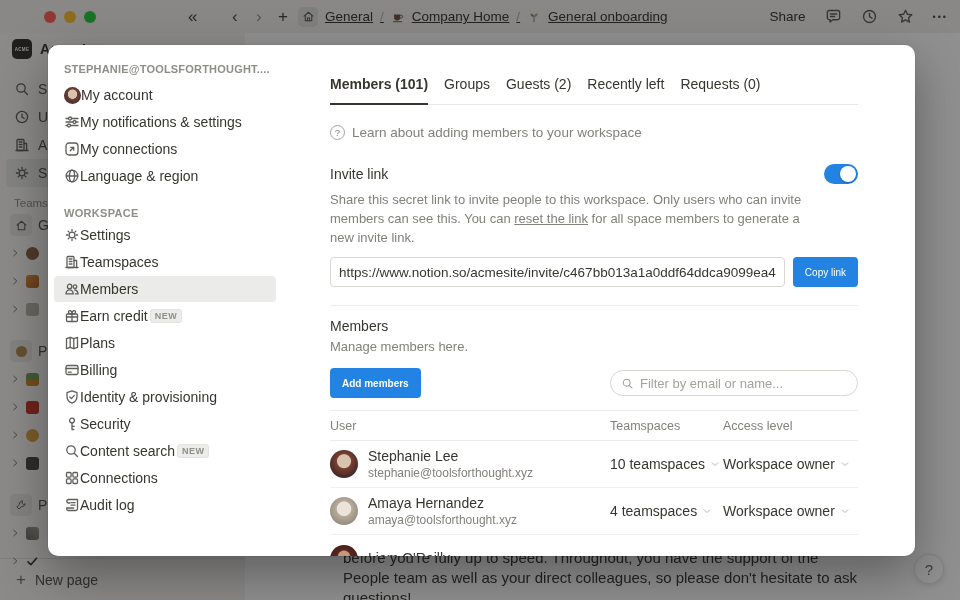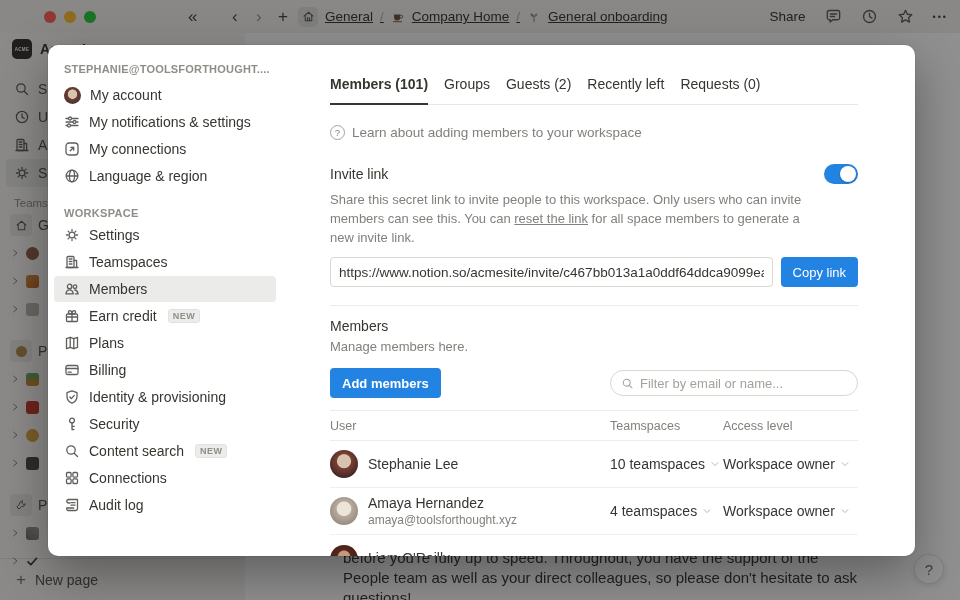--- a/index.html
+++ b/index.html
@@ -37,41 +37,41 @@
   .content-bg { position:absolute; left:245px; top:33px; right:0; bottom:0; background:#fff; }
   .para { position:absolute; left:98px; top:515px; width:530px; font-size:15px; line-height:20px; color:#3b3935; }
   .help-btn { position:absolute; right:16px; bottom:16px; width:30px; height:30px; border-radius:50%; background:#fff; border:1px solid rgba(0,0,0,.1); box-shadow:0 2px 6px rgba(0,0,0,.12); display:flex; align-items:center; justify-content:center; font-size:15px; color:#6f6c66; }
 
   .overlay { position:absolute; inset:0; background:rgba(8,8,8,.45); }
 
   
   .modal { position:absolute; left:48px; top:45px; width:867px; height:511px; background:#fff; border-radius:10px; box-shadow:0 0 0 1px rgba(0,0,0,.05), 0 18px 50px rgba(0,0,0,.35); display:flex; overflow:hidden; }
   .set-sb { width:252px; flex:none; padding-top:14px; }
   .set-hd { padding:4px 16px 6px; font-size:11px; font-weight:600; letter-spacing:.2px; color:#8f8d88; white-space:nowrap; overflow:hidden; }
-  .set-item { height:26px; margin:1px 24px 1px 6px; padding:0 10px; border-radius:4px; display:flex; align-items:center; gap:9px; font-size:14px; color:#37352f; white-space:nowrap; }
+  .set-item { height:26px; margin:1px 24px 1px 6px; padding:0 10px; border-radius:4px; display:flex; align-items:center; font-size:14px; color:#37352f; white-space:nowrap; }
   .set-item.sel { background:#ebebe9; font-weight:500; }
   .set-sec { margin:18px 16px 3px; font-size:11px; font-weight:600; letter-spacing:.3px; color:#8f8d88; }
   .badge { font-size:9px; font-weight:600; letter-spacing:.5px; color:#8f8d88; background:#ececea; border:1px solid #e3e2df; border-radius:3px; padding:1px 4px; margin-left:2px; }
   .mini-av { width:17px; height:17px; border-radius:50%; background:radial-gradient(circle at 50% 42%, #d8c4ae 34%, #6b3f35 38%, #40292a 90%); flex:none; }
 
   .set-main { flex:1; padding:0 57px 0 30px; }
   .tabs { display:flex; gap:16px; margin-top:30px; border-bottom:1px solid #e8e7e4; }
   .tab { padding-bottom:10px; font-size:14px; line-height:18px; color:#37352f; }
   .tab.active { font-weight:600; border-bottom:2px solid #37352f; margin-bottom:-1px; }
   .learn { margin-top:20px; display:flex; align-items:center; gap:7px; font-size:13.5px; color:#82807b; }
   .qcircle { width:15px; height:15px; border:1px solid #a5a29c; border-radius:50%; display:flex; align-items:center; justify-content:center; font-size:9.5px; color:#82807b; flex:none; }
   .inv-head { margin-top:24px; display:flex; justify-content:space-between; align-items:center; }
   .h14 { font-size:14px; color:#37352f; }
   .toggle { width:34px; height:20px; border-radius:11px; background:#2383e2; position:relative; flex:none; }
   .toggle .knob { position:absolute; top:2px; right:2px; width:16px; height:16px; border-radius:50%; background:#fff; box-shadow:0 1px 2px rgba(0,0,0,.25); }
   .inv-desc { margin-top:6px; width:474px; font-size:13px; line-height:19px; color:#82807b; }
   .inv-desc .lnk { text-decoration:underline; }
   .url-row { margin-top:10px; display:flex; gap:8px; }
   .url-input { flex:1; height:30px; border:1px solid #d9d7d2; border-radius:4px; padding:0 8px; font-size:13.5px; color:#37352f; font-family:"Liberation Sans",sans-serif; background:#fff; min-width:0; }
-  .btn-blue { height:30px; padding:0 12px; background:#2383e2; color:#fff; border:none; border-radius:4px; font-size:13px; font-weight:500; font-family:"Liberation Sans",sans-serif; white-space:nowrap; }
+  .btn-blue { height:30px; padding:0 12px; background:#2383e2; color:#fff; border:none; border-radius:4px; font-size:10px; font-weight:500; font-family:"Liberation Sans",sans-serif; white-space:nowrap; }
   .divider { margin-top:18px; border-top:1px solid #edecea; }
   .m-title { margin-top:12px; font-size:14px; color:#37352f; }
   .m-sub { margin-top:5px; font-size:13px; color:#82807b; }
   .actions { margin-top:14px; display:flex; justify-content:space-between; align-items:center; }
   .add-btn { font-weight:700;text-align:center; }
   .filter { width:248px; height:26px; border:1px solid #d9d7d2; border-radius:14px; display:flex; align-items:center; gap:6px; padding:0 10px; background:#fff; }
   .filter input { border:none; outline:none; flex:1; font-size:13px; background:transparent; font-family:"Liberation Sans",sans-serif; color:#37352f; min-width:0; }
   .filter input::placeholder { color:#a5a29c; }
   .grid3 { display:grid; grid-template-columns:280px 113px 1fr; align-items:center; }
   .thead { margin-top:12px; height:31px; border-top:1px solid #edecea; border-bottom:1px solid #edecea; font-size:12.5px; color:#82807b; }
@@ -467,20 +467,21 @@
       <span>User</span>
       <span>Teamspaces</span>
       <span>Access level</span>
     </div>
 
     <div class="trow grid3">
       <div class="ucell">
         <span class="avatar av-steph"></span>
         <span>
           <div class="uname">Stephanie Lee</div>
+          <div class="uemail">stephanie@toolsforthought.xyz</div>
         </span>
       </div>
       <div class="cell">
         <span>10 teamspaces</span>
         <svg class="ic chev-d" width="10" height="10" viewBox="0 0 16 16" style="stroke:#a5a29c;">
             <path d="M3.5 6l4.5 4.5L12.5 6"></path>
           </svg>
       </div>
       <div class="cell">
         <span>Workspace owner</span>

